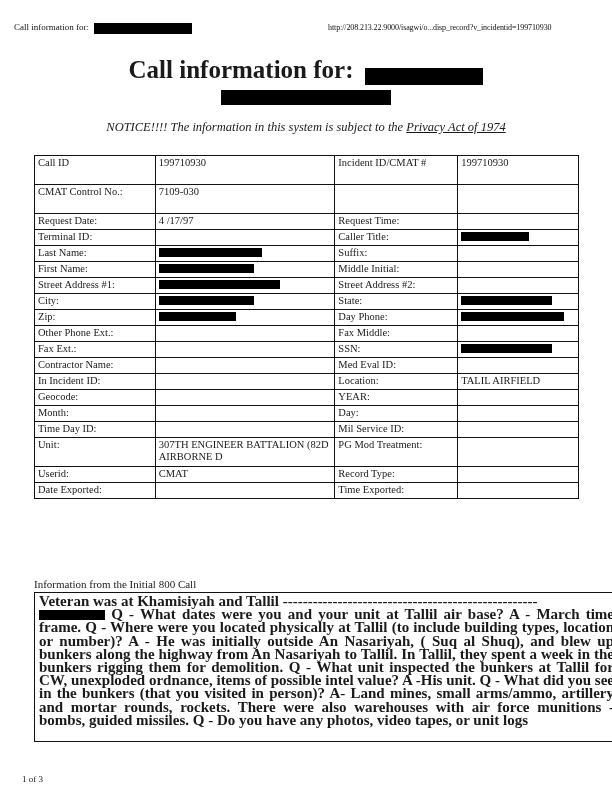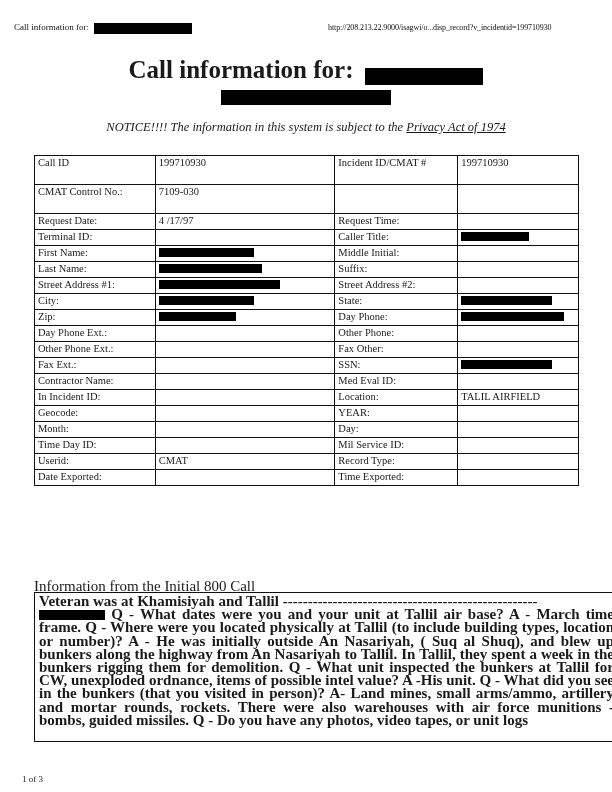--- a/index.html
+++ b/index.html
@@ -140,21 +140,21 @@
   .r-60 { width: 60%; }
   .r-55 { width: 55%; }
   .r-45 { width: 45%; }
   .nowrapv { white-space: nowrap; margin-left: 8px; }
 
   
   .info-heading {
     position: absolute;
     top: 578px;
     left: 34px;
-    font-size: 15px;
+    font-size: 11px;
     font-family: "Liberation Serif", serif;
   }
   .info-box {
     position: absolute;
     top: 592px;
     left: 34px;
     width: 585px;
     height: 150px;
     border: 1px solid #111;
     box-sizing: border-box;
@@ -241,34 +241,34 @@
       <tr>
         <td class="lbl">Terminal ID:</td>
         <td class="val"></td>
         <td class="lbl2">Caller Title:</td>
         <td class="val2">
             <span class="cellred r-60"></span>
           </td>
       </tr>
 
       <tr>
+        <td class="lbl">Last Name:</td>
+        <td class="val">
+            <span class="cellred r-60"></span>
+          </td>
+        <td class="lbl2">Suffix:</td>
+        <td class="val2"></td>
+      </tr>
+
+      <tr>
         <td class="lbl">First Name:</td>
         <td class="val">
             <span class="cellred r-55"></span>
           </td>
         <td class="lbl2">Middle Initial:</td>
-        <td class="val2"></td>
-      </tr>
-
-      <tr>
-        <td class="lbl">Last Name:</td>
-        <td class="val">
-            <span class="cellred r-60"></span>
-          </td>
-        <td class="lbl2">Suffix:</td>
         <td class="val2"></td>
       </tr>
 
       <tr>
         <td class="lbl">Street Address #1:</td>
         <td class="val">
             <span class="cellred r-70"></span>
           </td>
         <td class="lbl2">Street Address #2:</td>
         <td class="val2"></td>
@@ -289,31 +289,25 @@
         <td class="lbl">Zip:</td>
         <td class="val">
             <span class="cellred r-45"></span>
           </td>
         <td class="lbl2">Day Phone:</td>
         <td class="val2">
             <span class="cellred r-90"></span>
           </td>
       </tr>
 
-      <tr>
-        <td class="lbl">Day Phone Ext.:</td>
-        <td class="val"></td>
-        <td class="lbl2">Other Phone:</td>
-        <td class="val2"></td>
-      </tr>
 
       <tr>
         <td class="lbl">Other Phone Ext.:</td>
         <td class="val"></td>
-        <td class="lbl2">Fax Other:</td>
+        <td class="lbl2">Fax Middle:</td>
         <td class="val2"></td>
       </tr>
 
       <tr>
         <td class="lbl">Fax Ext.:</td>
         <td class="val"></td>
         <td class="lbl2">SSN:</td>
         <td class="val2">
             <span class="cellred r-80"></span>
           </td>
@@ -347,20 +341,26 @@
         <td class="val2"></td>
       </tr>
 
       <tr>
         <td class="lbl">Time Day ID:</td>
         <td class="val"></td>
         <td class="lbl2">Mil Service ID:</td>
         <td class="val2"></td>
       </tr>
 
+      <tr class="tall">
+        <td class="lbl">Unit:</td>
+        <td class="val">307TH ENGINEER BATTALION (82D AIRBORNE D</td>
+        <td class="lbl2">PG Mod Treatment:</td>
+        <td class="val2"></td>
+      </tr>
 
       <tr>
         <td class="lbl">Userid:</td>
         <td class="val">CMAT</td>
         <td class="lbl2">Record Type:</td>
         <td class="val2"></td>
       </tr>
 
       <tr>
         <td class="lbl">Date Exported:</td>

